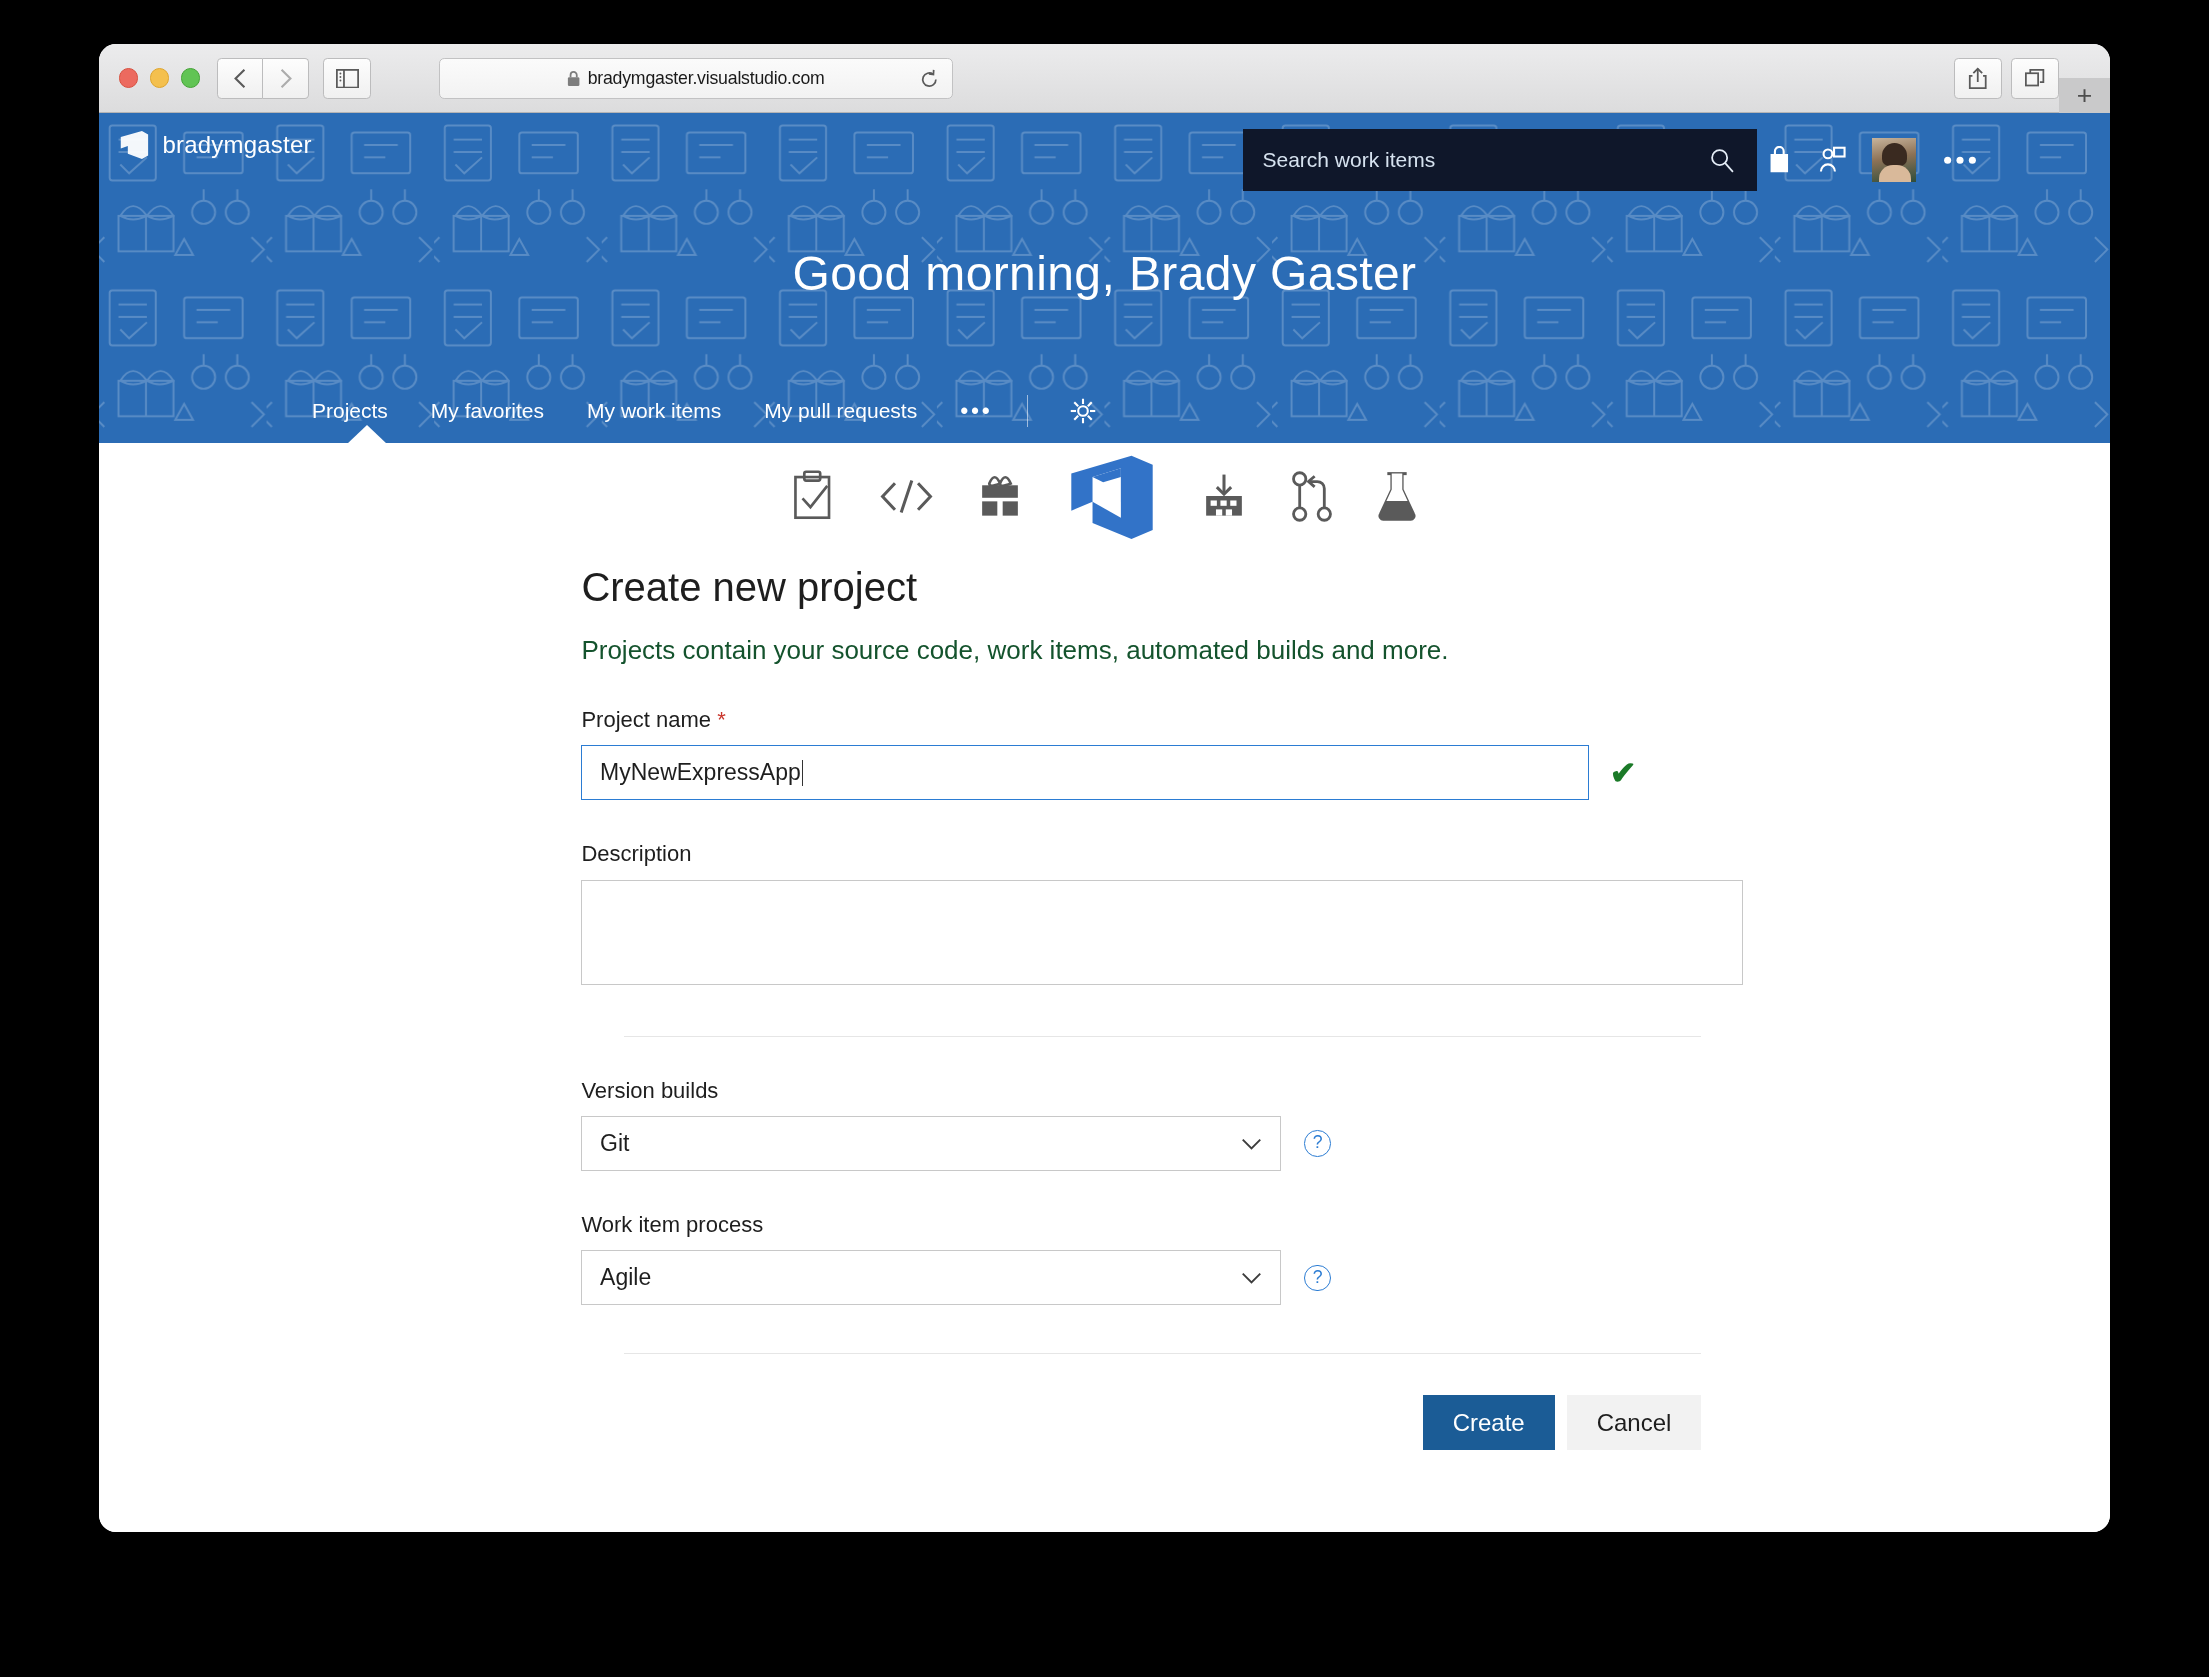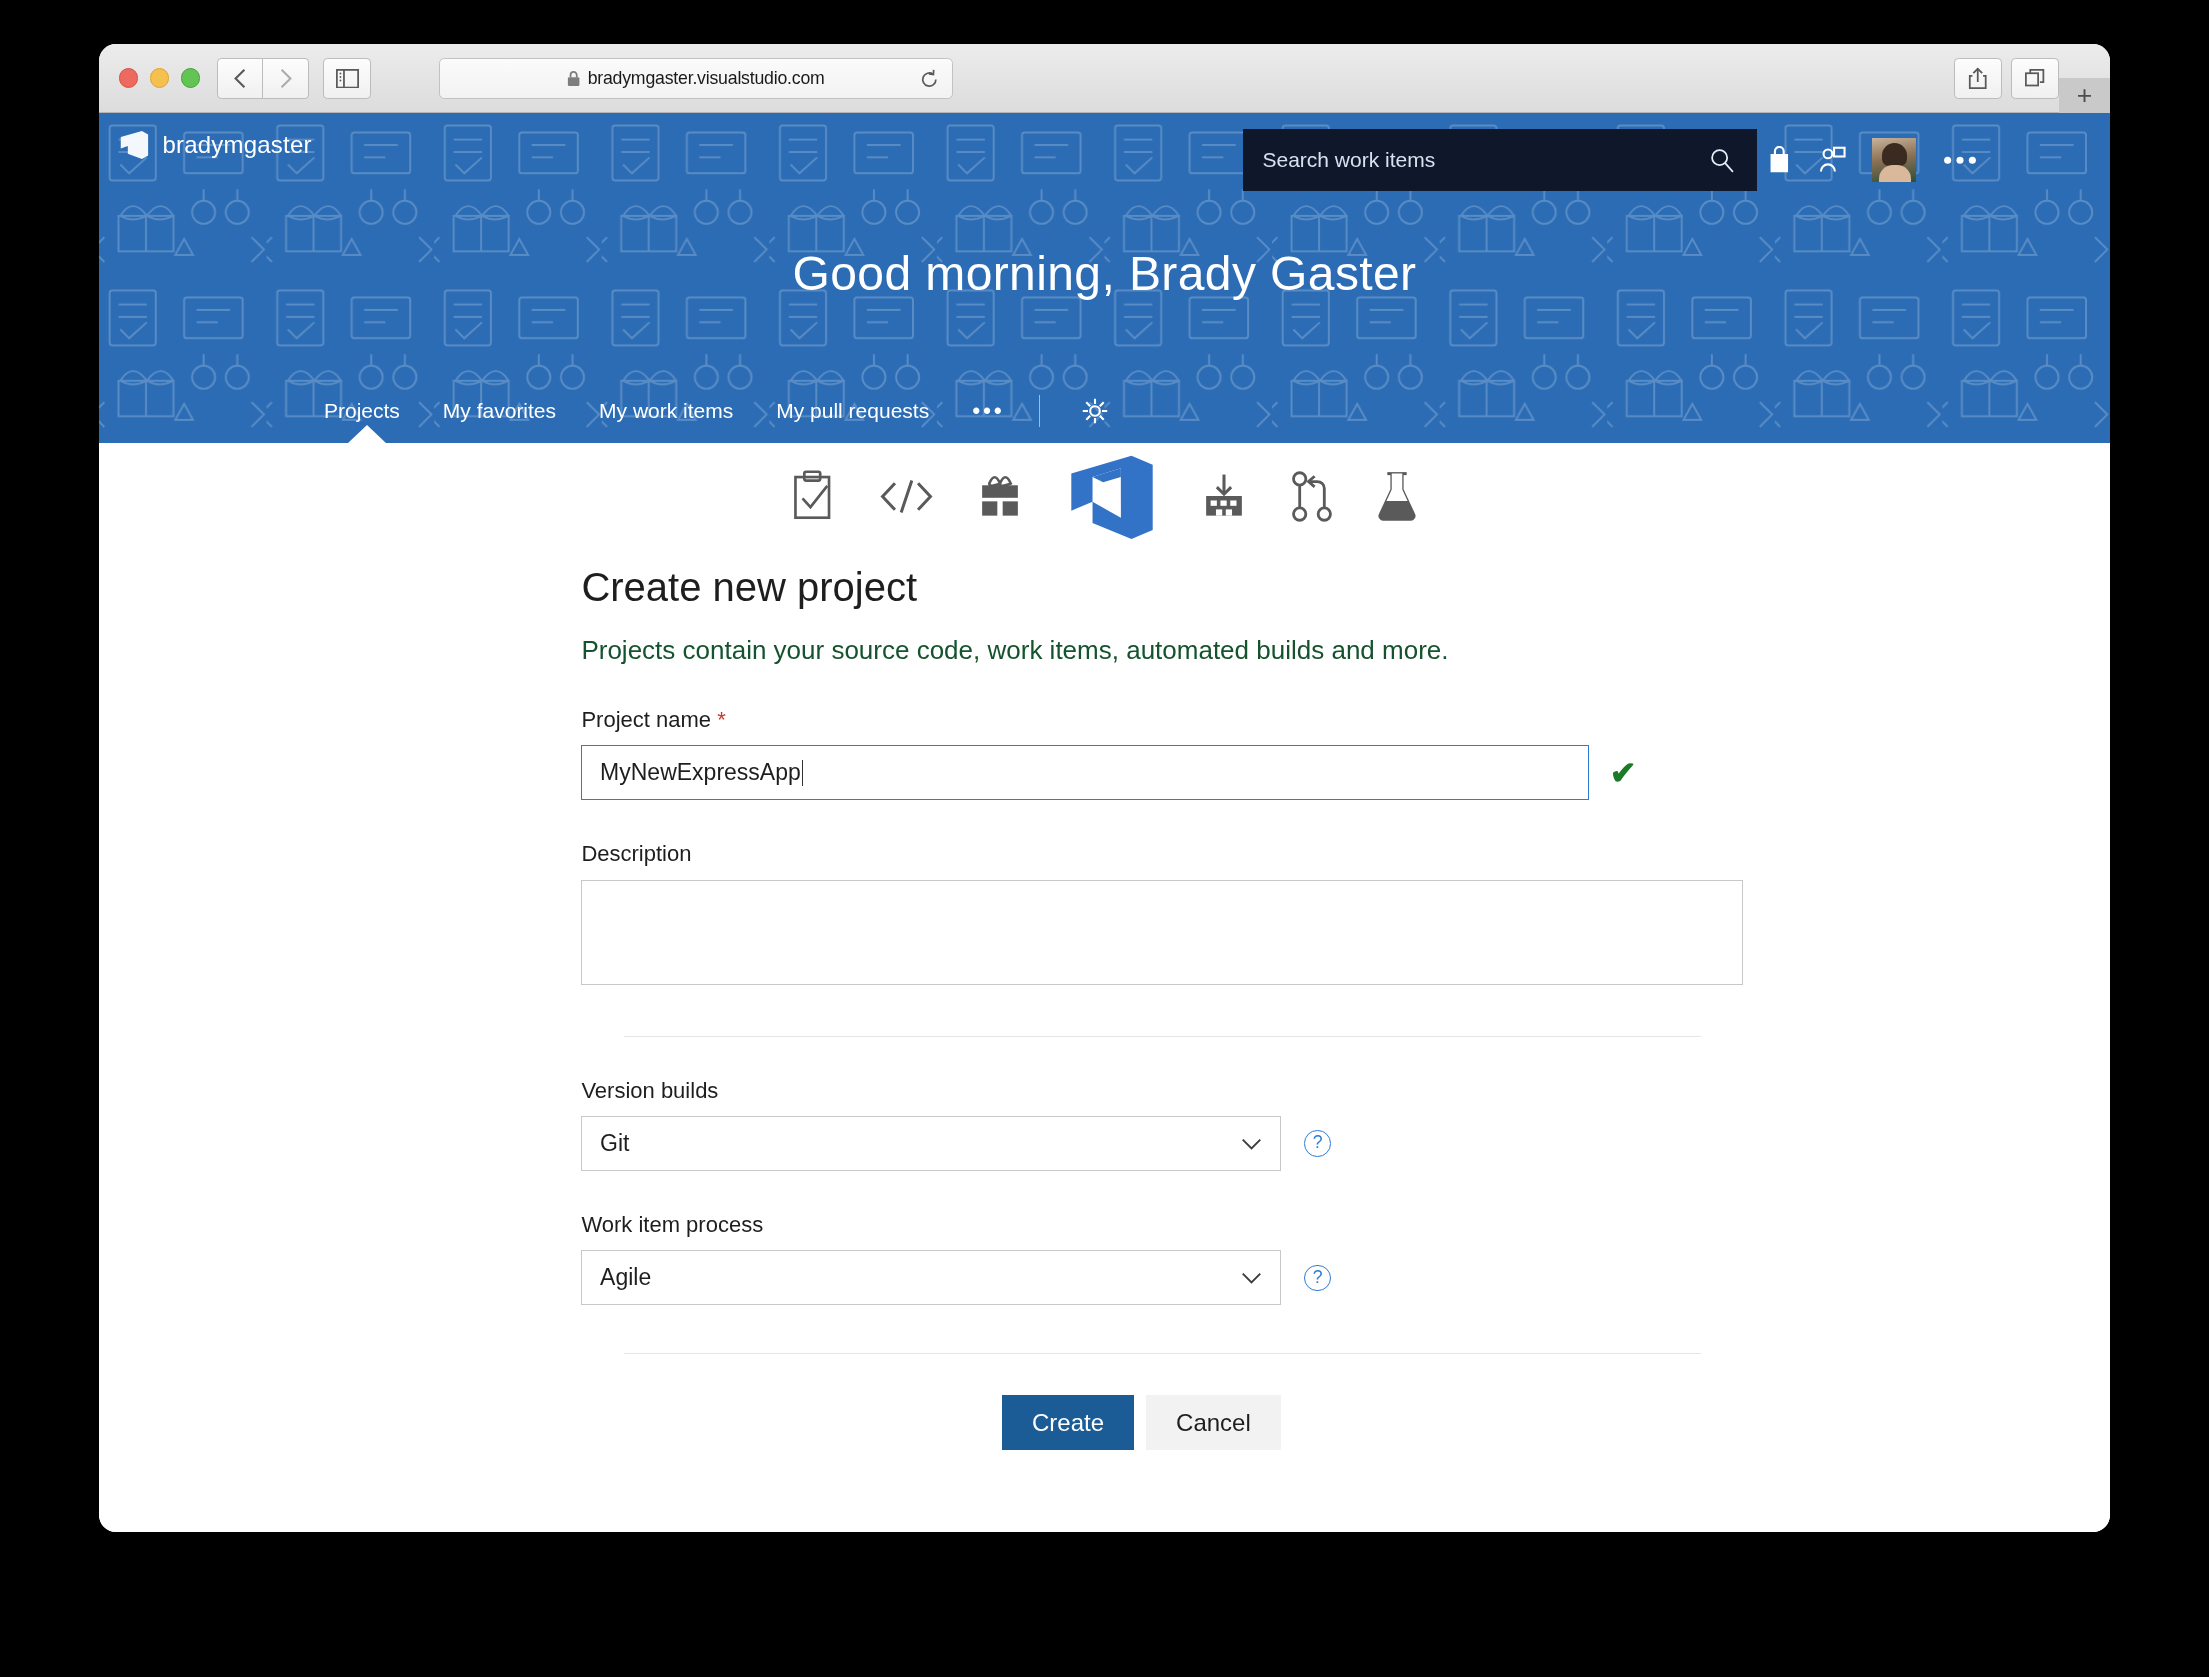--- a/index.html
+++ b/index.html
@@ -122,21 +122,21 @@
   .greeting {
     position: relative; z-index: 2;
     text-align: center;
     color: #fff;
     font-size: 48px;
     font-weight: 300;
     margin-top: 55px;
     letter-spacing: 0.4px;
   }
   .navtabs {
-    position: absolute; left: 12px; bottom: 0;
+    position: absolute; left: 0; bottom: 0;
     width: 100%; height: 64px;
     display: flex; align-items: center;
     padding-left: 213px;
     z-index: 3;
   }
   .navtab {
     color: #fff; font-size: 21px;
     margin-right: 43px;
     position: relative;
     white-space: nowrap;
@@ -205,21 +205,21 @@
     padding: 0 17.7px;
     font-size: 23px; color: #1e1e1e;
     background: #fff;
   }
   .help {
     width: 26.6px; height: 26.6px; border-radius: 50%;
     border: 1.8px solid #2b7cd3; color: #2b7cd3;
     font-size: 17.7px; line-height: 23px; text-align: center;
   }
   .button-row {
-    display: flex; justify-content: center; gap: 12px;
+    display: flex; justify-content: flex-end; gap: 12px;
     width: 1120px; margin-top: 41px;
   }
   .btn {
     font-size: 24px; padding: 0 30px;
     height: 55px; line-height: 55px;
     border: none; cursor: pointer;
     font-family: "Liberation Sans", sans-serif;
   }
   .btn.primary { background: #1b5c96; color: #fff; }
   .btn.secondary { background: #f2f2f2; color: #1e1e1e; }

